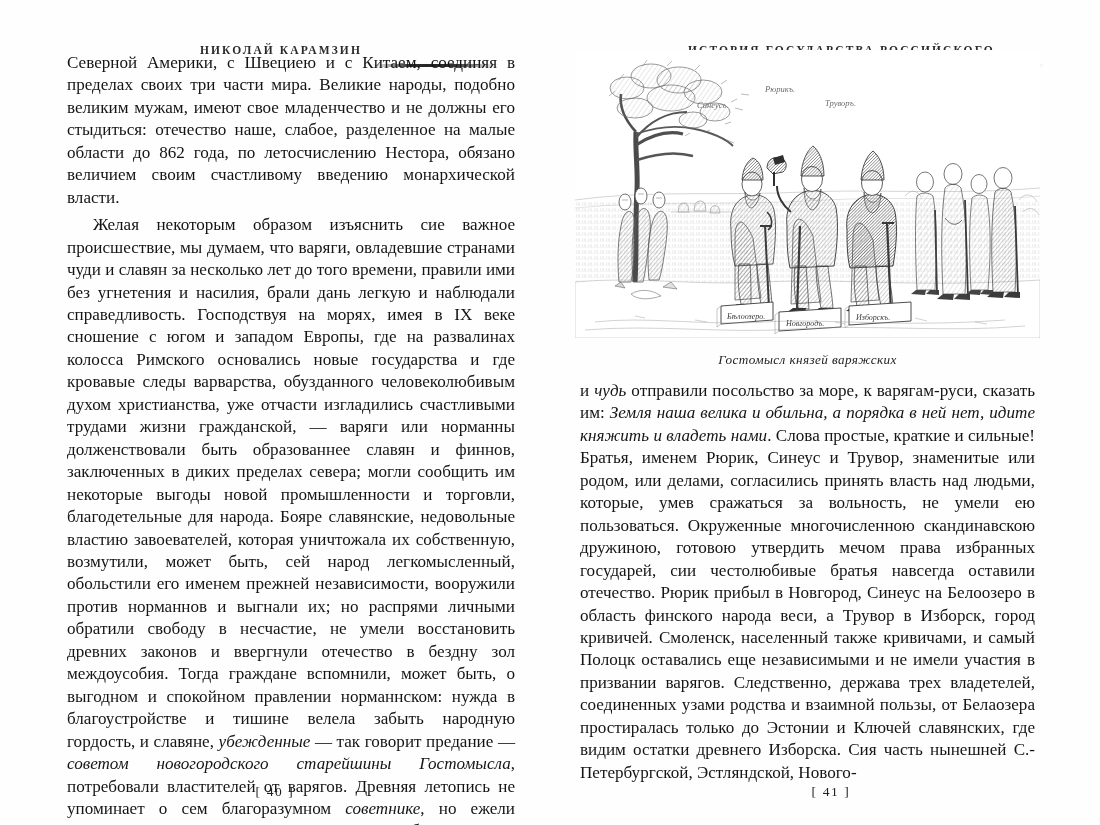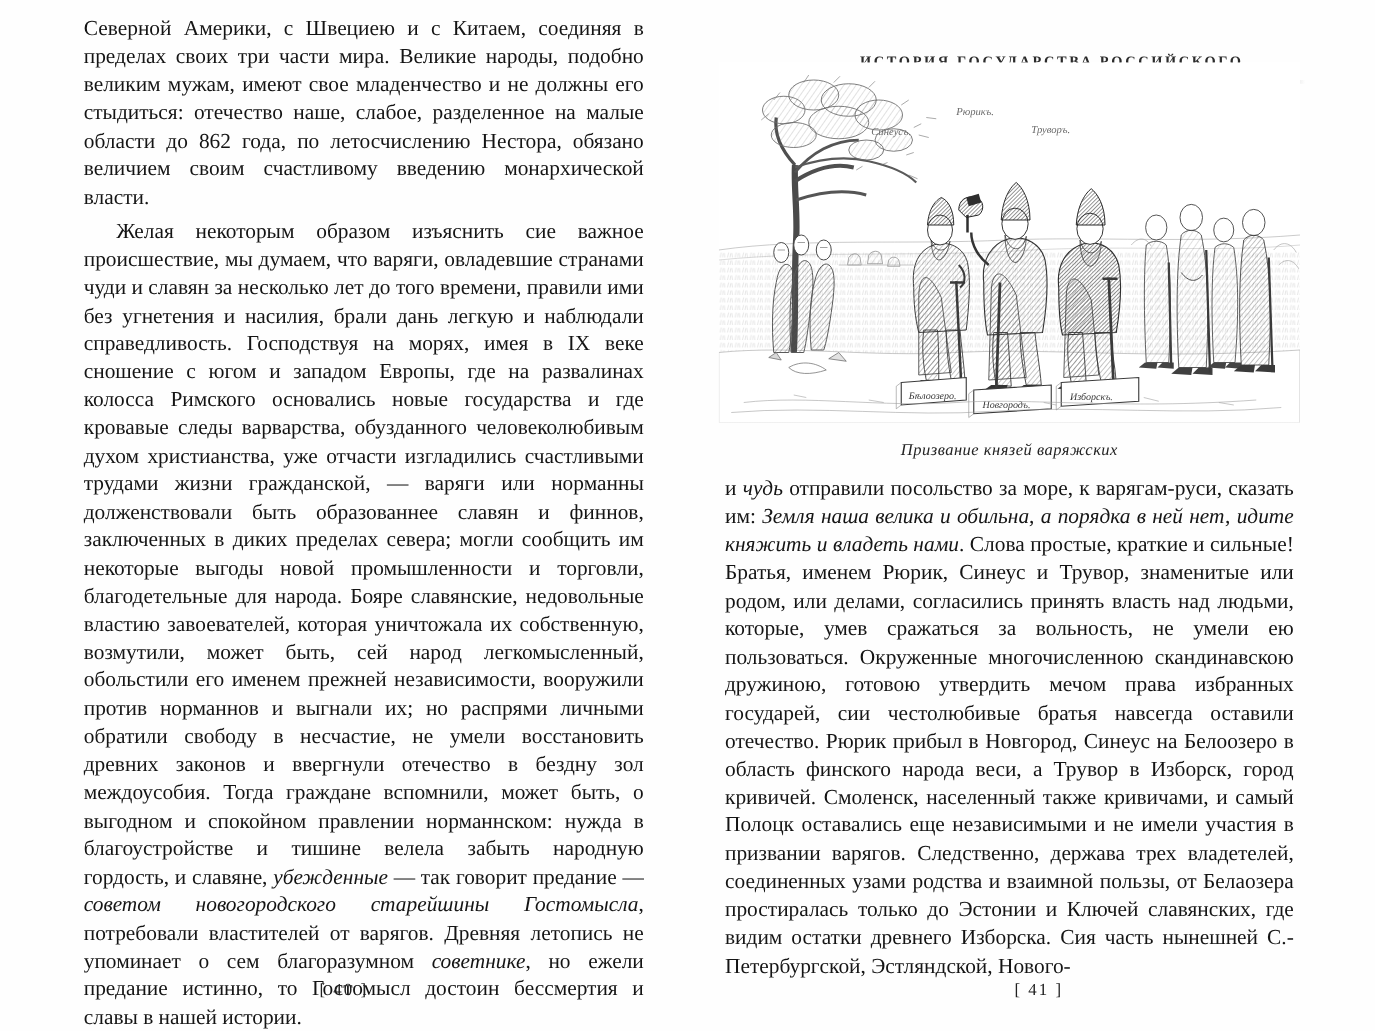--- a/index.html
+++ b/index.html
@@ -124,20 +124,24 @@
   .page-left .folio  { padding-right: 6px; }
   .page-right .folio { padding-left: 6px; }
 </style>
 </head>
 <body>
 
 <div id="spread">
 
   <div class="page page-left">
 
+    <div class="running-head">
+      <span class="running-head-text">НИКОЛАЙ КАРАМЗИН</span>
+      <div class="head-rule"></div>
+    </div>
 
     <div class="body-col" id="left-body">
         <p class="para no-indent"><span>Северной Америки, с Швециею и с Китаем, соединяя в пределах своих три части мира. Великие народы, подобно великим мужам, имеют свое младенчество и не должны его стыдиться: отечество наше, слабое, разделенное на малые области до 862 года, по летосчислению Нестора, обязано величием своим счастливому введению монархической власти.</span></p>
         <p class="para"><span>Желая некоторым образом изъяснить сие важное происшествие, мы думаем, что варяги, овладевшие странами чуди и славян за несколько лет до того времени, правили ими без угнетения и насилия, брали дань легкую и наблюдали справедливость. Господствуя на морях, имея в IX веке сношение с югом и западом Европы, где на развалинах колосса Римского основались новые государства и где кровавые следы варварства, обузданного человеколюбивым духом христианства, уже отчасти изгладились счастливыми трудами жизни гражданской, — варяги или норманны долженствовали быть образованнее славян и финнов, заключенных в диких пределах севера; могли сообщить им некоторые выгоды новой промышленности и торговли, благодетельные для народа. Бояре славянские, недовольные властию завоевателей, которая уничтожала их собственную, возмутили, может быть, сей народ легкомысленный, обольстили его именем прежней независимости, вооружили против норманнов и выгнали их; но распрями личными обратили свободу в несчастие, не умели восстановить древних законов и ввергнули отечество в бездну зол междоусобия. Тогда граждане вспомнили, может быть, о выгодном и спокойном правлении норманнском: нужда в благоустройстве и тишине велела забыть народную гордость, и славяне, </span><em>убежденные</em><span> — так говорит предание — </span><em>советом новогородского старейшины Гостомысла</em><span>, потребовали властителей от варягов. Древняя летопись не упоминает о сем благоразумном </span><em>советнике</em><span>, но ежели предание истинно, то Гостомысл достоин бессмертия и славы в нашей истории.</span></p>
       </div>
 
     <div class="folio">[ 40 ]</div>
   </div>
 
   <div class="page page-right">
@@ -347,21 +351,21 @@
             </g>
           </g>
 
           <g stroke="#9b9b9b" stroke-width="0.45" fill="none">
             <path d="M20 272 C 70 266, 130 276, 190 272 C 250 268, 320 278, 430 270"></path>
             <path d="M10 280 C 80 274, 150 284, 220 279 C 300 274, 370 283, 450 276"></path>
             <path d="M60 266 l10 2 M120 270 l12 2 M260 272 l10 2 M340 268 l12 3 M400 272 l12 2"></path>
           </g>
         </svg>
       </div>
-      <div class="figure-caption">Призвание князей варяжских</div>
+      <div class="figure-caption">Гостомысл князей варяжских</div>
     </div>
 
     <div class="body-col" id="right-body">
         <p class="para no-indent"><span>и </span><em>чудь</em><span> отправили посольство за море, к варягам-руси, сказать им: </span><em>Земля наша велика и обильна, а порядка в ней нет, идите княжить и владеть нами</em><span>. Слова простые, краткие и сильные! Братья, именем Рюрик, Синеус и Трувор, знаменитые или родом, или делами, согласились принять власть над людьми, которые, умев сражаться за вольность, не умели ею пользоваться. Окруженные многочисленною скандинавскою дружиною, готовою утвердить мечом права избранных государей, сии честолюбивые братья навсегда оставили отечество. Рюрик прибыл в Новгород, Синеус на Белоозеро в область финского народа веси, а Трувор в Изборск, город кривичей. Смоленск, населенный также кривичами, и самый Полоцк оставались еще независимыми и не имели участия в призвании варягов. Следственно, держава трех владетелей, соединенных узами родства и взаимной пользы, от Белаозера простиралась только до Эстонии и Ключей славянских, где видим остатки древнего Изборска. Сия часть нынешней С.-Петербургской, Эстляндской, Нового-</span></p>
       </div>
 
     <div class="folio">[ 41 ]</div>
   </div>
 
 </div>

